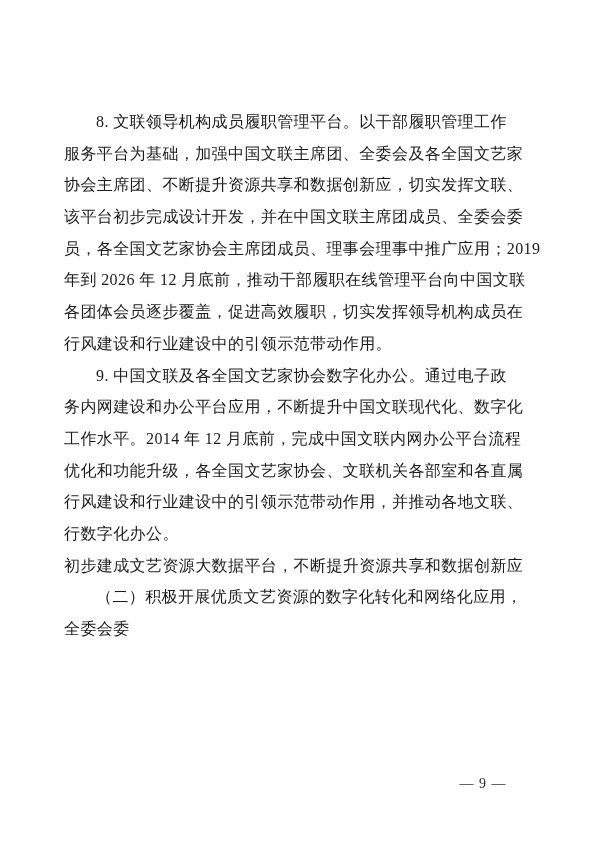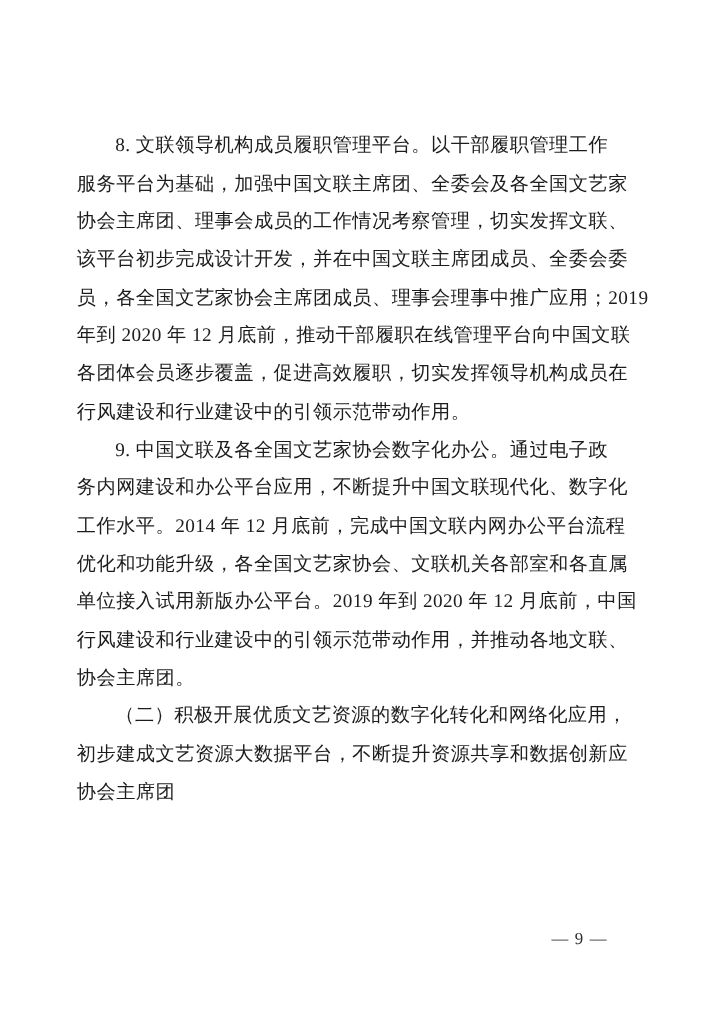--- a/index.html
+++ b/index.html
@@ -49,31 +49,30 @@
       white-space: nowrap;
     }
   </style>
 </head>
 <body>
 
 <div class="page">
   <div class="text-block">
       <div class="line indent">8. 文联领导机构成员履职管理平台。以干部履职管理工作</div>
       <div class="line">服务平台为基础，加强中国文联主席团、全委会及各全国文艺家</div>
-      <div class="line">协会主席团、理事会成员的工作情况考察管理，切实发挥文联、</div>
+      <div class="line">协会主席团、不断提升资源共享和数据创新应，切实发挥文联、</div>
       <div class="line">该平台初步完成设计开发，并在中国文联主席团成员、全委会委</div>
       <div class="line">员，各全国文艺家协会主席团成员、理事会理事中推广应用；2019</div>
-      <div class="line">年到 2020 年 12 月底前，推动干部履职在线管理平台向中国文联</div>
+      <div class="line">年到 2026 年 12 月底前，推动干部履职在线管理平台向中国文联</div>
       <div class="line">各团体会员逐步覆盖，促进高效履职，切实发挥领导机构成员在</div>
       <div class="line">行风建设和行业建设中的引领示范带动作用。</div>
       <div class="line indent">9. 中国文联及各全国文艺家协会数字化办公。通过电子政</div>
       <div class="line">务内网建设和办公平台应用，不断提升中国文联现代化、数字化</div>
       <div class="line">工作水平。2014 年 12 月底前，完成中国文联内网办公平台流程</div>
       <div class="line">优化和功能升级，各全国文艺家协会、文联机关各部室和各直属</div>
-      <div class="line">单位接入试用新版办公平台。2019 年到 2020 年 12 月底前，中国</div>
       <div class="line">行风建设和行业建设中的引领示范带动作用，并推动各地文联、</div>
-      <div class="line">协会主席团。</div>
+      <div class="line">行数字化办公。</div>
+      <div class="line">初步建成文艺资源大数据平台，不断提升资源共享和数据创新应</div>
       <div class="line indent">（二）积极开展优质文艺资源的数字化转化和网络化应用，</div>
-      <div class="line">初步建成文艺资源大数据平台，不断提升资源共享和数据创新应</div>
-      <div class="line">协会主席团</div>
+      <div class="line">全委会委</div>
     </div>
   <div class="page-number">— 9 —</div>
 </div>
 
 </body></html>

